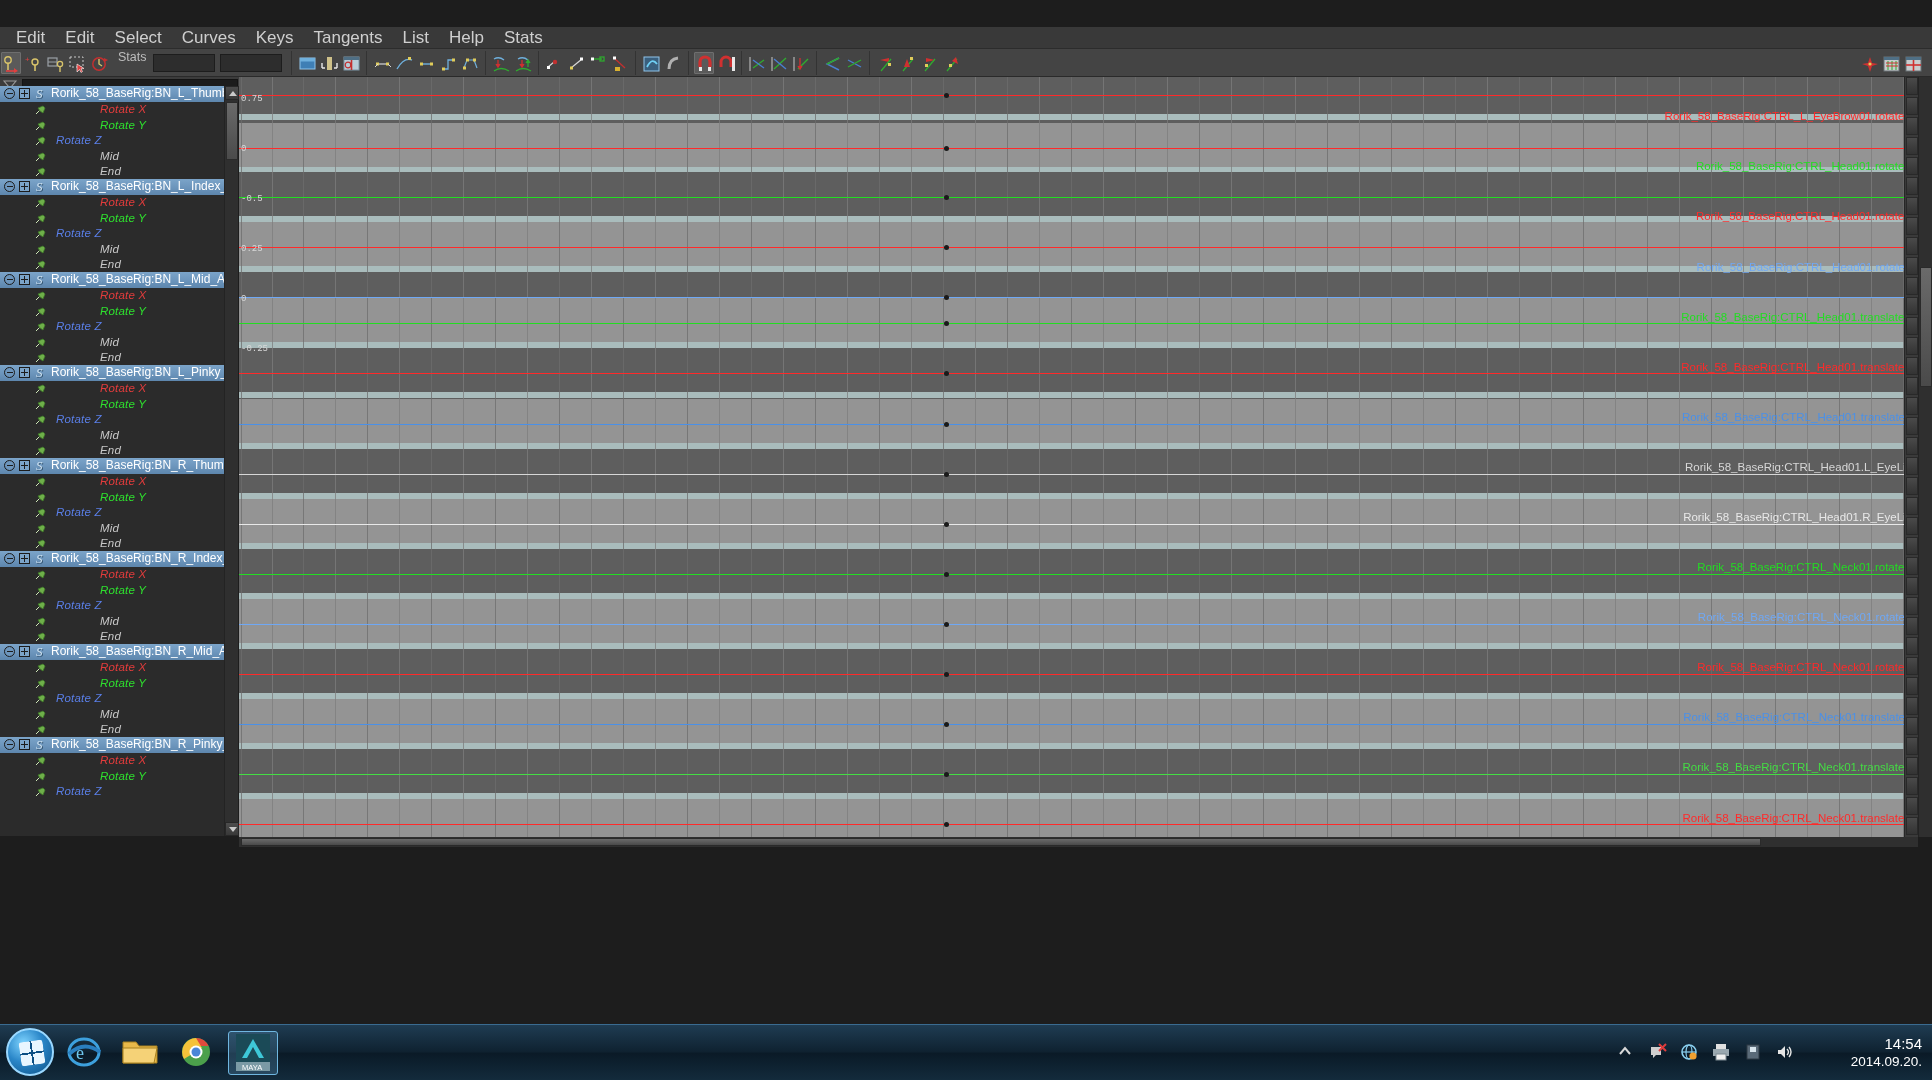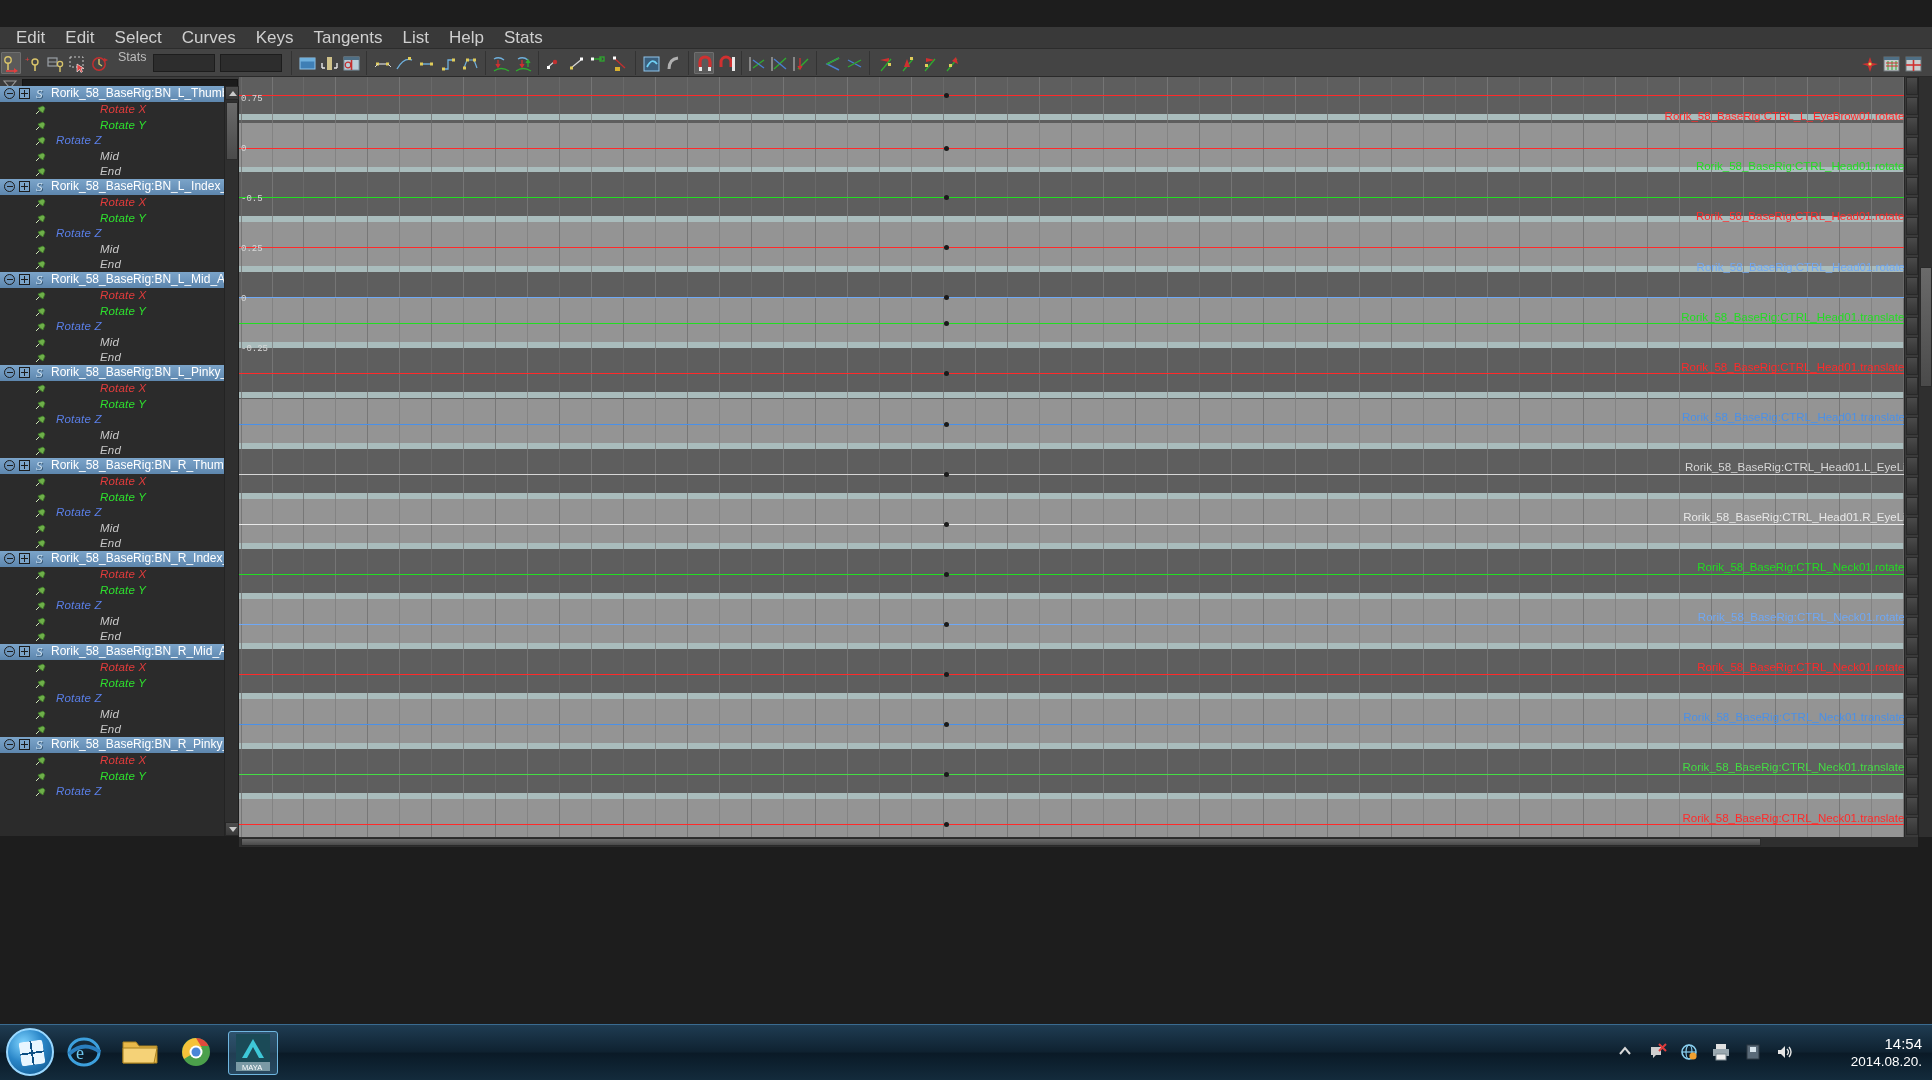--- a/index.html
+++ b/index.html
@@ -1149,17 +1149,17 @@
         <svg width="20" height="20" viewBox="0 0 20 20">
             <path d="M3 8 L6 8 L10 4 L10 16 L6 12 L3 12 Z" fill="#e4e4e4"></path>
             <path d="M12 7 Q15 10 12 13" stroke="#e4e4e4" stroke-width="1.4" fill="none"></path>
             <path d="M14 5 Q18 10 14 15" stroke="#e4e4e4" stroke-width="1.4" fill="none"></path>
           </svg>
       </div>
     </div>
 
     <div class="clock">
       <div>14:54</div>
-      <div class="d">2014.08.20.</div>
+      <div class="d">2014.09.20.</div>
     </div>
   </div>
 
 </div>
 
 </body></html>

